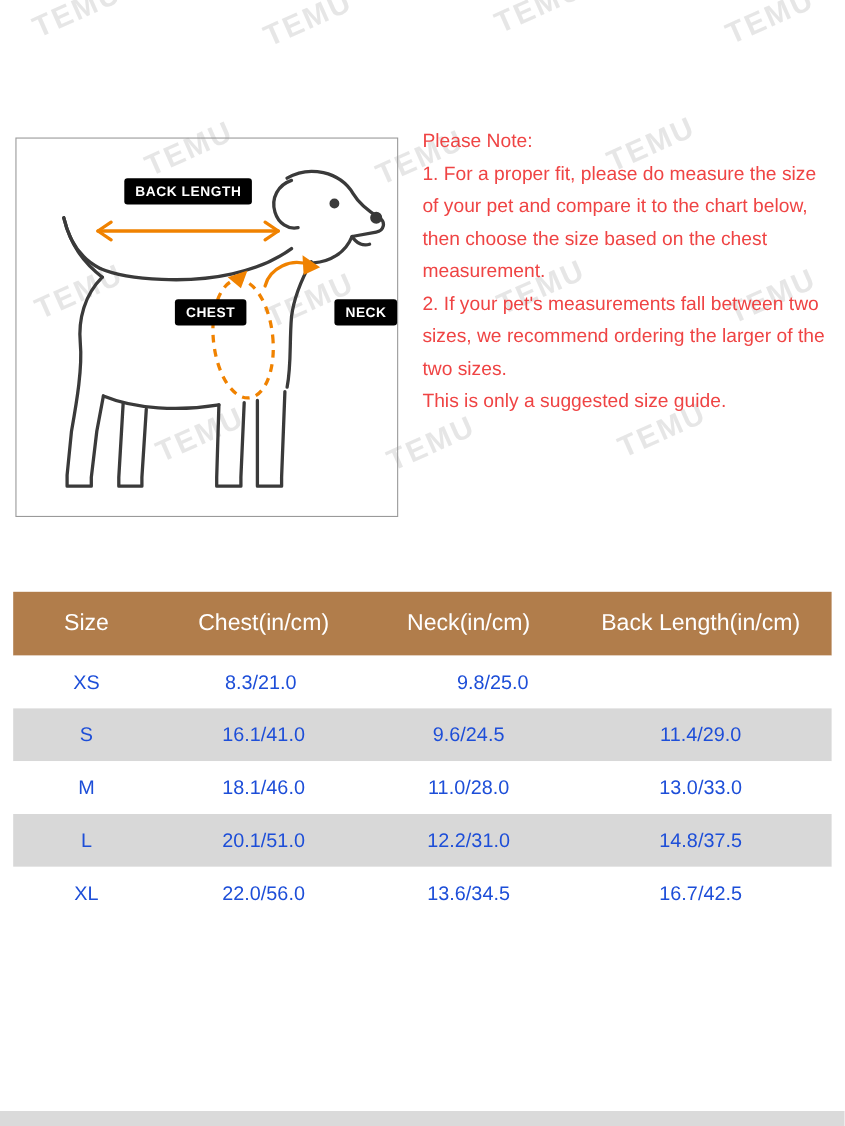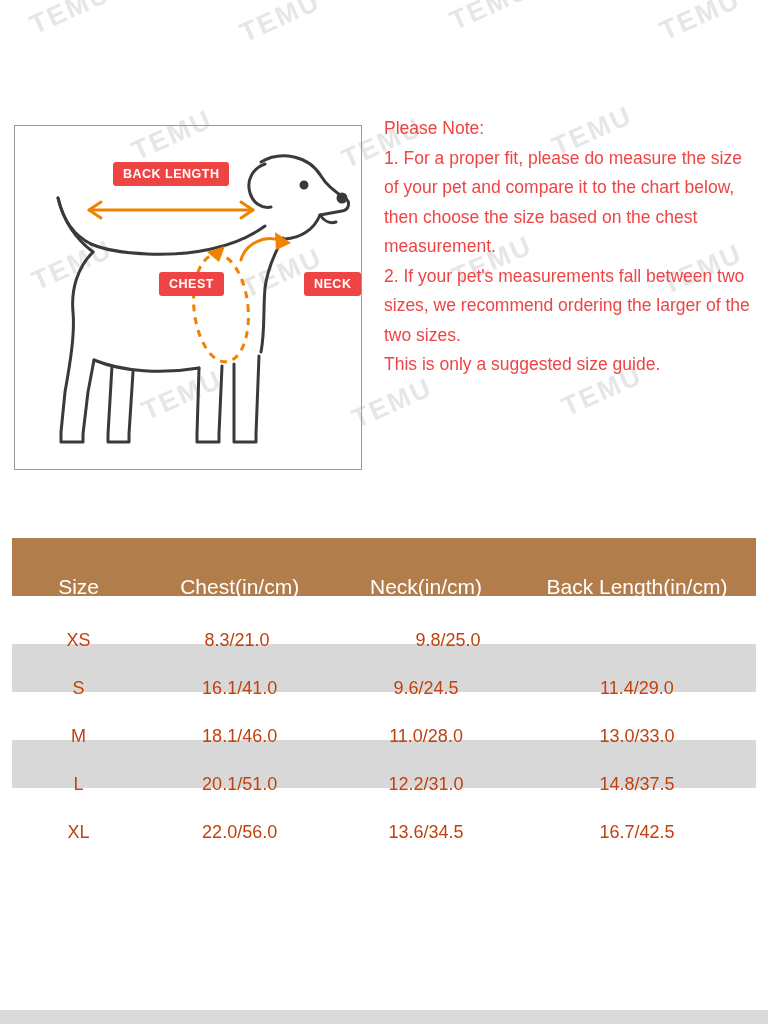--- a/index.html
+++ b/index.html
@@ -13,45 +13,45 @@
     color:#c9c9c9; opacity:.45; transform:rotate(-24deg); z-index:0;
     user-select:none; white-space:nowrap;
   }
   
   .diagram-box {
     position:absolute; left:14px; top:125px; width:348px; height:345px;
     border:1px solid #9a9a9a; box-sizing:border-box; z-index:2; background:transparent;
   }
   .diagram-box svg { position:absolute; left:0; top:0; }
   .tag {
-    position:absolute; background:#ef4444; color:#fff; font-weight:bold;
+    position:absolute; background:#000000; color:#fff; font-weight:bold;
     font-size:12.5px; letter-spacing:.5px; padding:5px 10px; border-radius:3px;
     z-index:3; white-space:nowrap;
   }
   .tag-backlength { left:98px;  top:36px; }
   .tag-chest      { left:144px; top:146px; }
   .tag-neck       { left:289px; top:146px; }
   
   .notes {
     position:absolute; left:384px; top:114px; width:376px; z-index:2;
     font-size:17.5px; line-height:29.5px; color:#ef4444;
   }
   .notes p { margin:0; }
   
   .size-table {
     position:absolute; left:12px; top:538px; width:744px; z-index:2;
   }
   .tr { display:flex; width:100%; }
   .thead { height:58px; color:#ffffff; font-size:21px; }
   .thead .cell { font-weight:normal; }
-  .row { height:48px; font-size:18px; color:#c2410c; background:#ffffff; }
+  .row { height:48px; font-size:18px; color:#1d4ed8; background:#ffffff; }
   .row.alt { background:#d8d8d8; }
   .cell {
     display:flex; align-items:center; justify-content:center;
-    height:100%; box-sizing:border-box; text-align:center;margin-top:20px;
+    height:100%; box-sizing:border-box; text-align:center;
   }
   .c0 { width:17.9%; } .c1 { width:25.4%; } .c2 { width:24.7%; } .c3 { width:32%; }
   
   .bottom-strip {
     position:absolute; left:0; bottom:0; width:100%; height:14px;
     background:#dadada; z-index:2;
   }
 </style>
 </head>
 <body>

